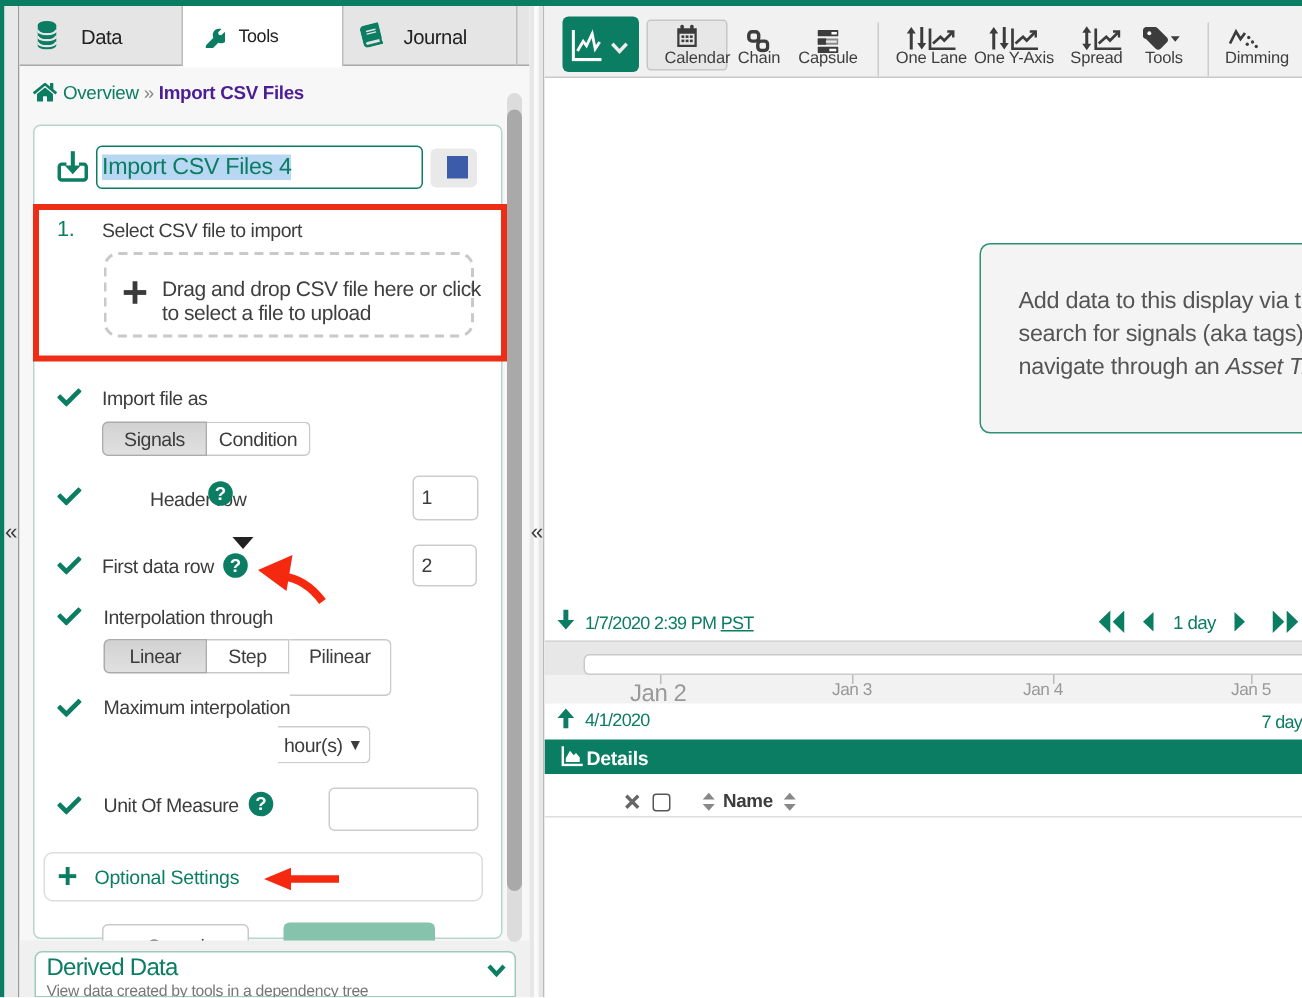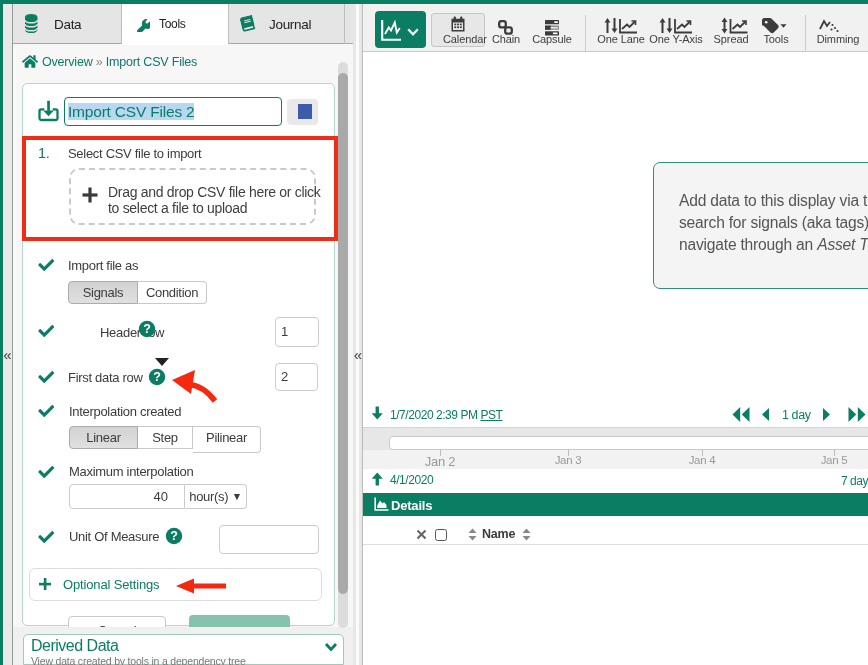--- a/index.html
+++ b/index.html
@@ -52,36 +52,36 @@
           <path fill="#0b7d63" d="M448 360V24c0-13.3-10.7-24-24-24H96C43 0 0 43 0 96v320c0 53 43 96 96 96h328c13.3 0 24-10.7 24-24v-16c0-7.5-3.5-14.3-8.9-18.7-4.2-15.4-4.2-59.3 0-74.7 5.4-4.3 8.9-11.1 8.9-18.6zM128 134c0-3.3 2.7-6 6-6h212c3.3 0 6 2.7 6 6v20c0 3.3-2.7 6-6 6H134c-3.3 0-6-2.7-6-6v-20zm0 64c0-3.3 2.7-6 6-6h212c3.3 0 6 2.7 6 6v20c0 3.3-2.7 6-6 6H134c-3.3 0-6-2.7-6-6v-20zm253.4 250H96c-17.7 0-32-14.3-32-32 0-17.6 14.4-32 32-32h285.4c-1.9 17.1-1.9 46.9 0 64z"></path>
         </svg>
       </div>
     <div class="abs" style="left:256px;top:13px;font-size:13.5px;letter-spacing:-0.3px;color:#222;">Journal</div>
 
     <div class="abs" style="left:9px;top:50px;" id="icon-home">
         <svg width="16" height="15" viewBox="0 0 576 512">
           <path fill="#0b7d63" d="M280.37 148.26L96 300.11V464a16 16 0 0 0 16 16l112.06-.29a16 16 0 0 0 15.92-16V368a16 16 0 0 1 16-16h64a16 16 0 0 1 16 16v95.64a16 16 0 0 0 16 16.05L464 480a16 16 0 0 0 16-16V300L295.67 148.26a12.19 12.19 0 0 0-15.3 0zM571.6 251.47L488 182.56V44.05a12 12 0 0 0-12-12h-56a12 12 0 0 0-12 12v72.61L318.47 43a48 48 0 0 0-61 0L4.34 251.47a12 12 0 0 0-1.6 16.9l25.5 31A12 12 0 0 0 45.15 301l235.22-193.74a12.19 12.19 0 0 1 15.3 0L530.9 301a12 12 0 0 0 16.9-1.6l25.5-31a12 12 0 0 0-1.7-16.93z"></path>
         </svg>
       </div>
-    <div class="abs" style="left:29px;top:51px;font-size:12.5px;letter-spacing:-0.2px;color:#0b7d63;white-space:pre;">Overview <span style="color:#888;">»</span> <span style="color:#0f766e;">Import CSV Files</span></div>
+    <div class="abs" style="left:29px;top:51px;font-size:12.5px;letter-spacing:-0.2px;color:#0b7d63;white-space:pre;">Overview <span style="color:#888;">»</span> <span style="color:#4c1d95;font-weight:bold;">Import CSV Files</span></div>
 
     <div class="abs" style="left:9px;top:79px;width:313px;height:543px;background:#fff;border:1px solid #b5d6ca;border-radius:5px;"></div>
 
     <div class="abs" style="left:25px;top:96px;" id="icon-download">
         <svg width="21" height="22" viewBox="0 0 21 22">
           <g fill="none" stroke="#0b7d63" stroke-width="2.3">
             <path d="M6.3,9.4 H3.2 a1.7,1.7 0 0 0 -1.7,1.7 v7.2 a1.7,1.7 0 0 0 1.7,1.7 h14.6 a1.7,1.7 0 0 0 1.7,-1.7 v-7.2 a1.7,1.7 0 0 0 -1.7,-1.7 H14.7"></path>
           </g>
           <g fill="#0b7d63">
             <rect x="9.2" y="0.8" width="2.7" height="10"></rect>
             <polygon points="5.2,10.4 15.8,10.4 10.5,16.2"></polygon>
           </g>
         </svg>
       </div>
-    <div class="abs" style="left:51px;top:93px;width:218px;height:29px;border:1px solid #0b7d63;border-radius:4px;background:#fff;line-height:27px;font-size:15.5px;letter-spacing:-0.2px;color:#0b7d63;padding-left:3px;white-space:pre;"><span style="background:#b8d7f2;">Import CSV Files 2</span></div>
+    <div class="abs" style="left:51px;top:93px;width:218px;height:29px;border:1px solid #0b7d63;border-radius:4px;background:#fff;line-height:27px;font-size:15.5px;letter-spacing:-0.2px;color:#0b7d63;padding-left:3px;white-space:pre;"><span style="background:#b8d7f2;">Import CSV Files 4</span></div>
     <div class="abs" style="left:274px;top:95px;width:31px;height:26px;background:#e9e9e9;border-radius:4px;"></div>
     <div class="abs" style="left:285px;top:100px;width:14px;height:15px;background:#3c5ba8;"></div>
 
     <div class="abs" style="left:9px;top:132px;width:316px;height:105px;border:4px solid #ee2d16;"></div>
     <div class="abs" style="left:25px;top:141px;font-size:14.5px;letter-spacing:-0.2px;color:#0b7d63;">1.</div>
     <div class="abs lbl" style="left:55px;top:142px;">Select CSV file to import</div>
 
     <div class="abs" style="left:56px;top:164px;width:247px;height:57px;border:2px dashed #c9c9c9;border-radius:10px;background:#fff;"></div>
     <div class="abs" style="left:69px;top:183px;" id="icon-plus">
         <svg width="16" height="16" viewBox="0 0 16 16">
@@ -135,32 +135,31 @@
           <path d="M20,16 Q36,18 47,33" stroke="#f5290f" stroke-width="5.5" fill="none"></path>
           <polygon points="4,12 27,2 23,26" fill="#f5290f"></polygon>
         </svg>
       </div>
 
     <div class="abs chk" style="left:25px;top:399px;">
         <svg width="16.5" height="16" viewBox="0 0 512 512">
           <path fill="#0b7d63" d="M173.898 439.404l-166.4-166.4c-9.997-9.997-9.997-26.206 0-36.204l36.203-36.204c9.997-9.998 26.207-9.998 36.204 0L192 312.69 432.095 72.596c9.997-9.997 26.207-9.997 36.204 0l36.203 36.204c9.997 9.997 9.997 26.206 0 36.204l-294.4 294.401c-9.998 9.997-26.207 9.997-36.204-.001z"></path>
         </svg>
       </div>
-    <div class="abs lbl" style="left:56px;top:400px;">Interpolation created</div>
+    <div class="abs lbl" style="left:56px;top:400px;">Interpolation through</div>
     <div class="abs btn btnact" style="left:56px;top:422px;width:69px;height:23px;border-radius:4px 0 0 4px;line-height:21px;">Linear</div>
     <div class="abs btn" style="left:125px;top:422px;width:55px;height:23px;border-left:0;line-height:21px;">Step</div>
-    <div class="abs btn" style="left:180px;top:422px;width:68px;height:27px;border-left:0;border-radius:0 4px 4px 0;line-height:21px;">Pilinear</div>
+    <div class="abs btn" style="left:180px;top:422px;width:68px;height:38px;border-left:0;border-radius:0 4px 4px 0;line-height:21px;">Pilinear</div>
 
     <div class="abs chk" style="left:25px;top:460px;">
         <svg width="16.5" height="16" viewBox="0 0 512 512">
           <path fill="#0b7d63" d="M173.898 439.404l-166.4-166.4c-9.997-9.997-9.997-26.206 0-36.204l36.203-36.204c9.997-9.998 26.207-9.998 36.204 0L192 312.69 432.095 72.596c9.997-9.997 26.207-9.997 36.204 0l36.203 36.204c9.997 9.997 9.997 26.206 0 36.204l-294.4 294.401c-9.998 9.997-26.207 9.997-36.204-.001z"></path>
         </svg>
       </div>
     <div class="abs lbl" style="left:56px;top:460px;">Maximum interpolation</div>
-    <div class="abs" style="left:56px;top:480px;width:116px;height:25px;border:1px solid #ccc;border-radius:4px 0 0 4px;background:#fff;font-size:13px;color:#3c3c3c;line-height:23px;text-align:right;padding-right:16px;">40</div>
     <div class="abs" style="left:172px;top:480px;width:62px;height:25px;border:1px solid #ccc;border-left:0;border-radius:0 4px 4px 0;background:#fff;font-size:13px;letter-spacing:-0.3px;color:#3c3c3c;text-align:center;line-height:23px;">hour(s) <span style="font-size:10.5px;position:relative;top:-1px;">▼</span></div>
 
     <div class="abs chk" style="left:25px;top:525px;">
         <svg width="16.5" height="16" viewBox="0 0 512 512">
           <path fill="#0b7d63" d="M173.898 439.404l-166.4-166.4c-9.997-9.997-9.997-26.206 0-36.204l36.203-36.204c9.997-9.998 26.207-9.998 36.204 0L192 312.69 432.095 72.596c9.997-9.997 26.207-9.997 36.204 0l36.203 36.204c9.997 9.997 9.997 26.206 0 36.204l-294.4 294.401c-9.998 9.997-26.207 9.997-36.204-.001z"></path>
         </svg>
       </div>
     <div class="abs lbl" style="left:56px;top:525px;">Unit Of Measure</div>
     <div class="abs qm" style="left:152px;top:523px;">
         <svg width="18" height="18" viewBox="0 0 18 18">
@@ -381,23 +380,23 @@
       </div>
 
     <div class="abs" style="left:0;top:423px;width:505px;height:23px;background:#e7e7e7;border-top:1px solid #d5d5d5;"></div>
     <div class="abs" style="left:26px;top:432px;width:485px;height:13.5px;background:#fff;border:1px solid #c9c9c9;border-radius:4px;"></div>
 
     <div class="abs" style="left:0;top:446px;width:505px;height:19px;background:#f2f2f2;"></div>
     <div class="abs" style="left:77px;top:446px;width:1px;height:6px;background:#bbb;"></div>
     <div class="abs" style="left:205px;top:446px;width:1px;height:6px;background:#bbb;"></div>
     <div class="abs" style="left:339px;top:446px;width:1px;height:6px;background:#bbb;"></div>
     <div class="abs" style="left:471px;top:446px;width:1px;height:6px;background:#bbb;"></div>
-    <div class="abs" style="left:57px;top:450px;width:40px;text-align:center;font-size:13px;letter-spacing:-0.3px;color:#999;">Jan 2</div>
+    <div class="abs" style="left:57px;top:450px;width:40px;font-size:16px;letter-spacing:-0.3px;color:#999;">Jan 2</div>
     <div class="abs" style="left:185px;top:450px;width:40px;text-align:center;font-size:11.5px;letter-spacing:-0.3px;color:#999;">Jan 3</div>
-    <div class="abs" style="left:319px;top:450px;width:40px;text-align:center;font-size:11.5px;letter-spacing:-0.3px;color:#999;">Jan 4</div>
+    <div class="abs" style="left:319px;top:450px;width:40px;text-align:left;font-size:11.5px;letter-spacing:-0.3px;color:#999;">Jan 4</div>
     <div class="abs" style="left:451px;top:450px;width:40px;text-align:center;font-size:11.5px;letter-spacing:-0.3px;color:#999;">Jan 5</div>
 
     <div class="abs" style="left:7px;top:468px;">
         <svg width="15" height="14" viewBox="0 0 15 14">
           <path fill="#0b7d63" d="M5.6,13.5 h3.3 V6.7 h3.9 L7.25,0.4 L1.7,6.7 h3.9 z"></path>
         </svg>
       </div>
     <div class="abs" style="left:27px;top:469px;font-size:12px;letter-spacing:-0.45px;color:#0b7d63;">4/1/2020</div>
     <div class="abs" style="left:478px;top:470px;font-size:12px;letter-spacing:-0.45px;color:#0b7d63;white-space:pre;">7 days</div>
 

